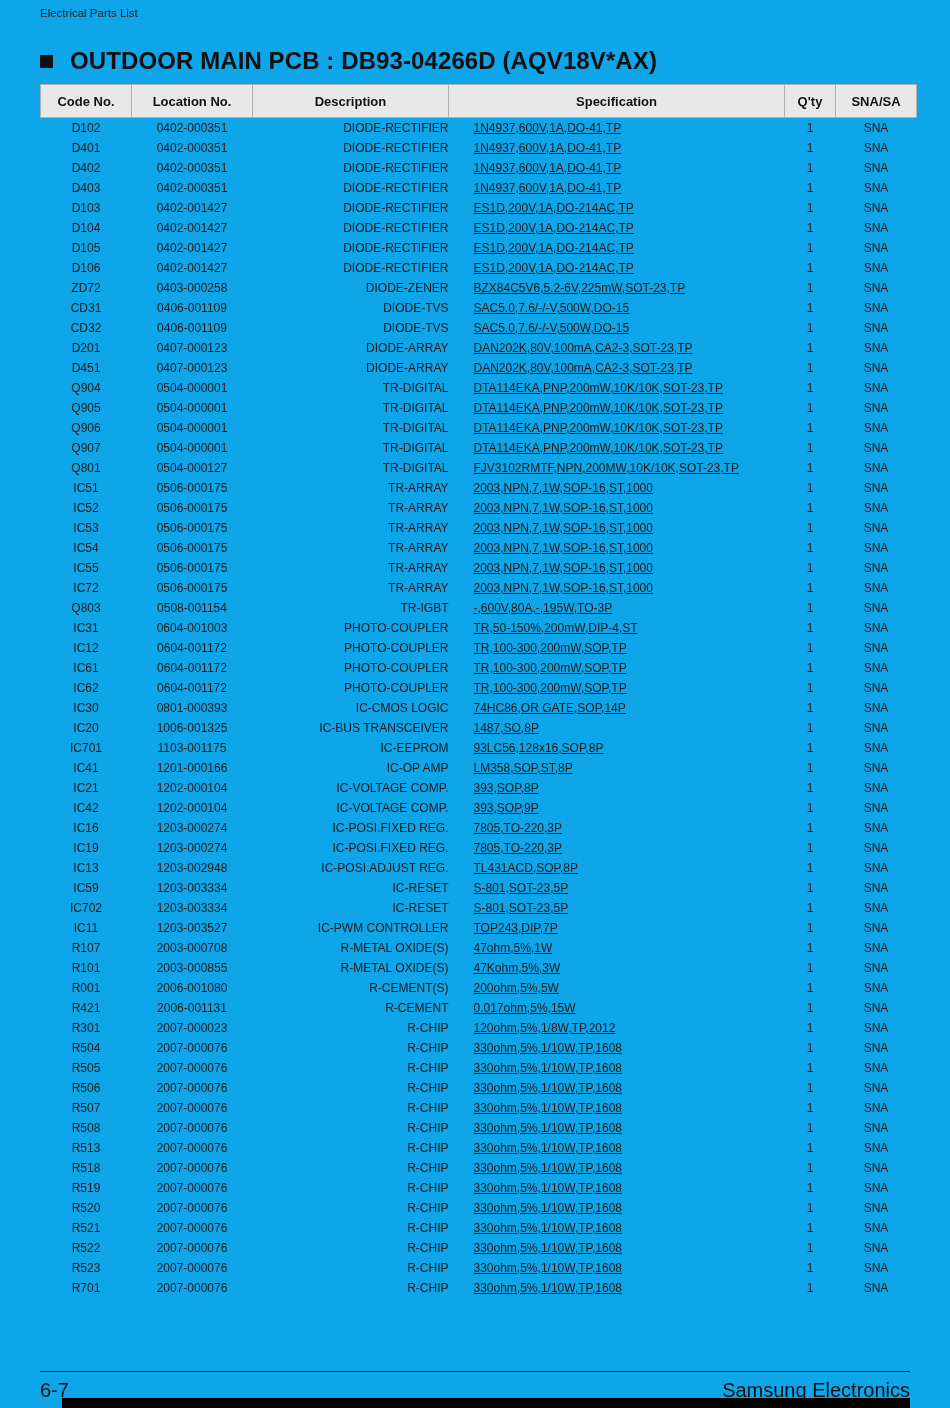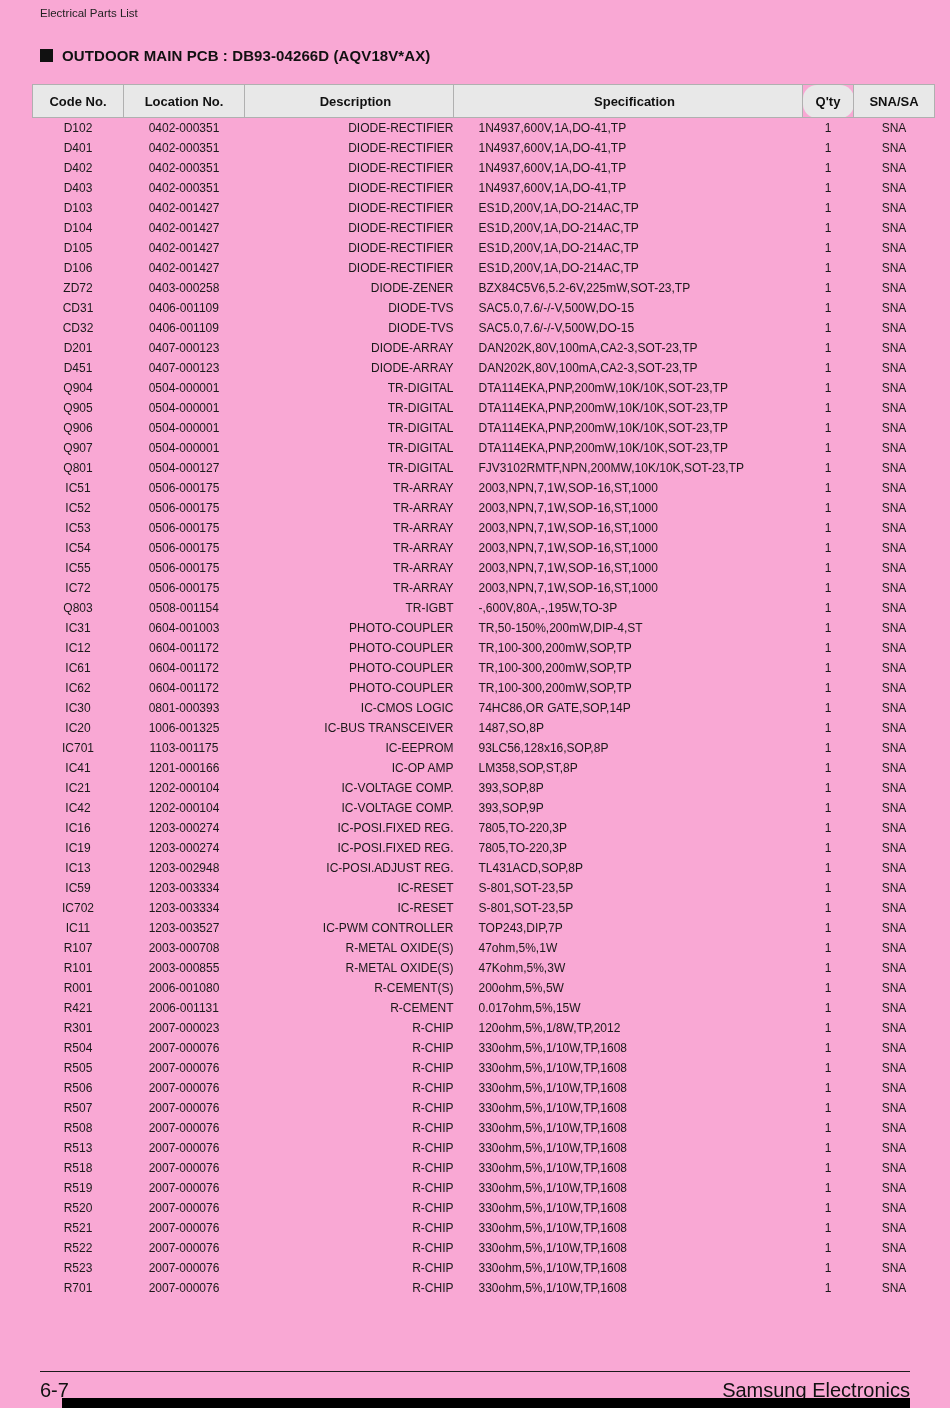--- a/index.html
+++ b/index.html
@@ -8,21 +8,21 @@
     height: 1408px;
     background: #ffffff;
     font-family: "Liberation Sans", sans-serif;
     color: #151515;
   }
   .page {
     position: relative;
     width: 950px;
     height: 1408px;
     overflow: hidden;
-    background: #f9a8d4;
+    background: #0ea5e9;
   }
   .doc-header {
     position: absolute;
     left: 40px;
     top: 7px;
     font-size: 11.5px;
     color: #222222;
   }
   .title-row {
     position: absolute;
@@ -32,28 +32,29 @@
     align-items: center;
     gap: 9px;
   }
   .title-square {
     width: 13px;
     height: 13px;
     background: #111111;
     flex: 0 0 auto;
   }
   .title-text {
-    font-size: 15px;
+    font-size: 24px;
     font-weight: bold;
     letter-spacing: 0.1px;
     color: #111111;
+    margin-left: 8px;
   }
   table.parts-table {
     position: absolute;
-    left: 32px;
+    left: 40px;
     top: 84px;
     width: 870px;
     border-collapse: collapse;
     table-layout: fixed;
   }
   .parts-table th {
     background: #e8e8e8;
     font-size: 13px;
     font-weight: bold;
     height: 32px;
@@ -69,25 +70,25 @@
     vertical-align: middle;
     white-space: nowrap;
     overflow: hidden;
     padding: 0;
     color: #1a1a1a;
   }
   .col0 { width: 90px;  text-align: center; }
   .col1 { width: 120px; text-align: center; }
   .col2 { width: 195px; }
   .col3 { width: 335px; }
-  .col4 { width: 50px;  text-align: center; border-radius: 14px; }
+  .col4 { width: 50px;  text-align: center; }
   .col5 { width: 80px;  text-align: center; }
   td.col2 { text-align: right; padding-left: 28px; }
-  td.col3 { text-align: left; padding-left: 25px; }
-  th.col2, th.col3 { text-align: center; padding-left: 13px; }
+  td.col3 { text-align: left; padding-left: 25px; text-decoration: underline; }
+  th.col2, th.col3 { text-align: center; padding-left: 0; }
   .footer-rule {
     position: absolute;
     left: 40px;
     width: 870px;
     top: 1371px;
     border-top: 1.5px solid #1a1a1a;
   }
   .footer-text {
     position: absolute;
     left: 40px;

